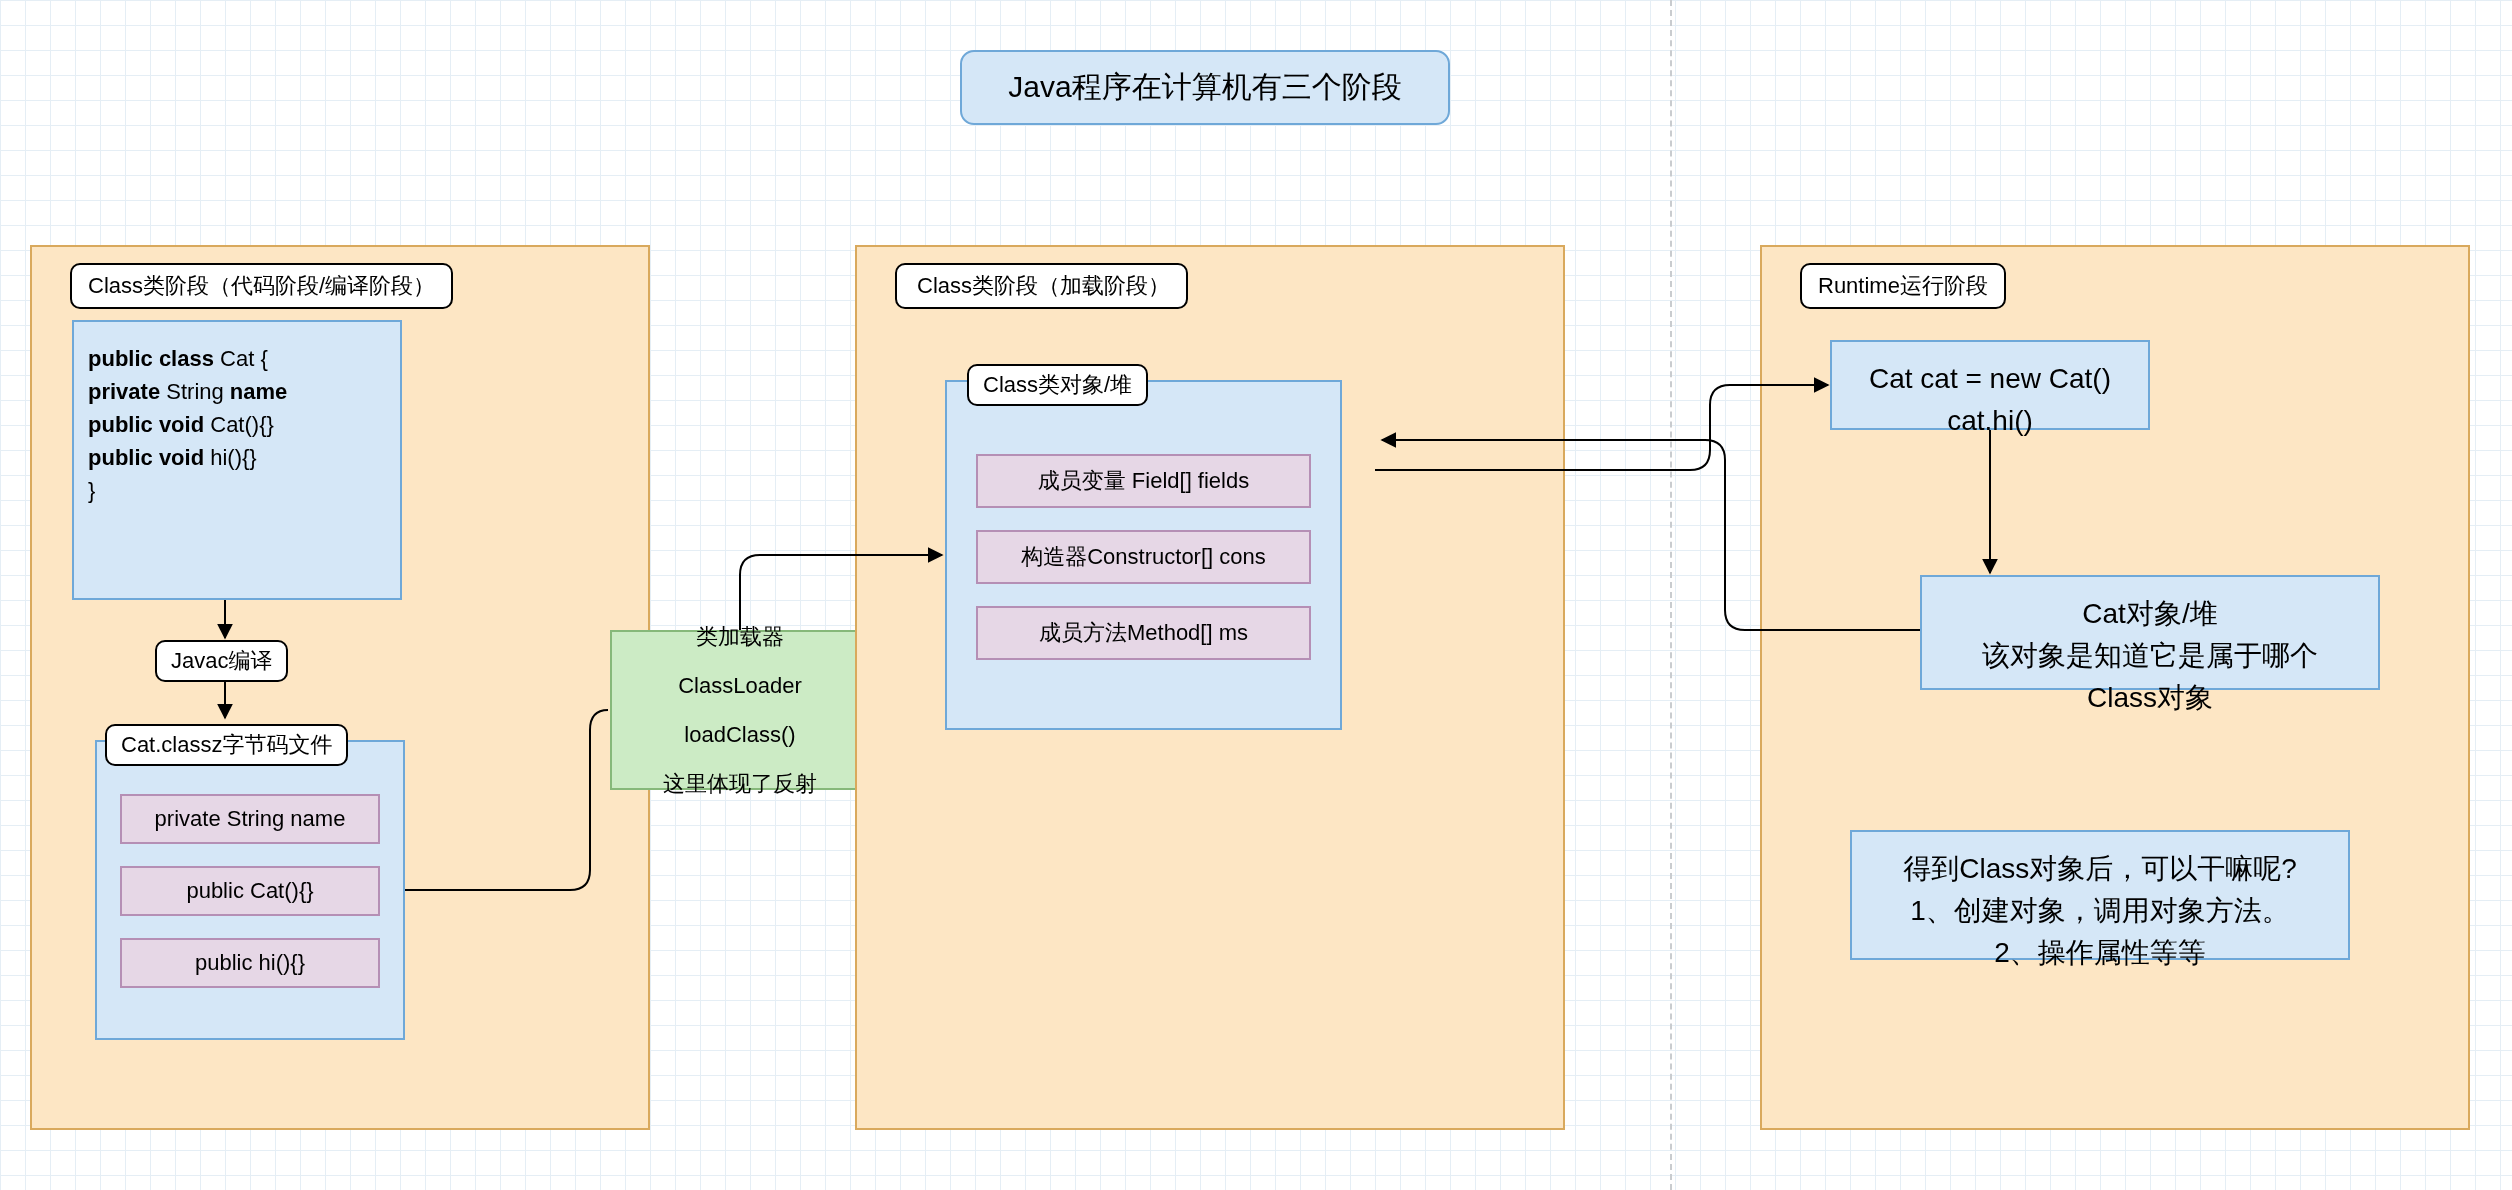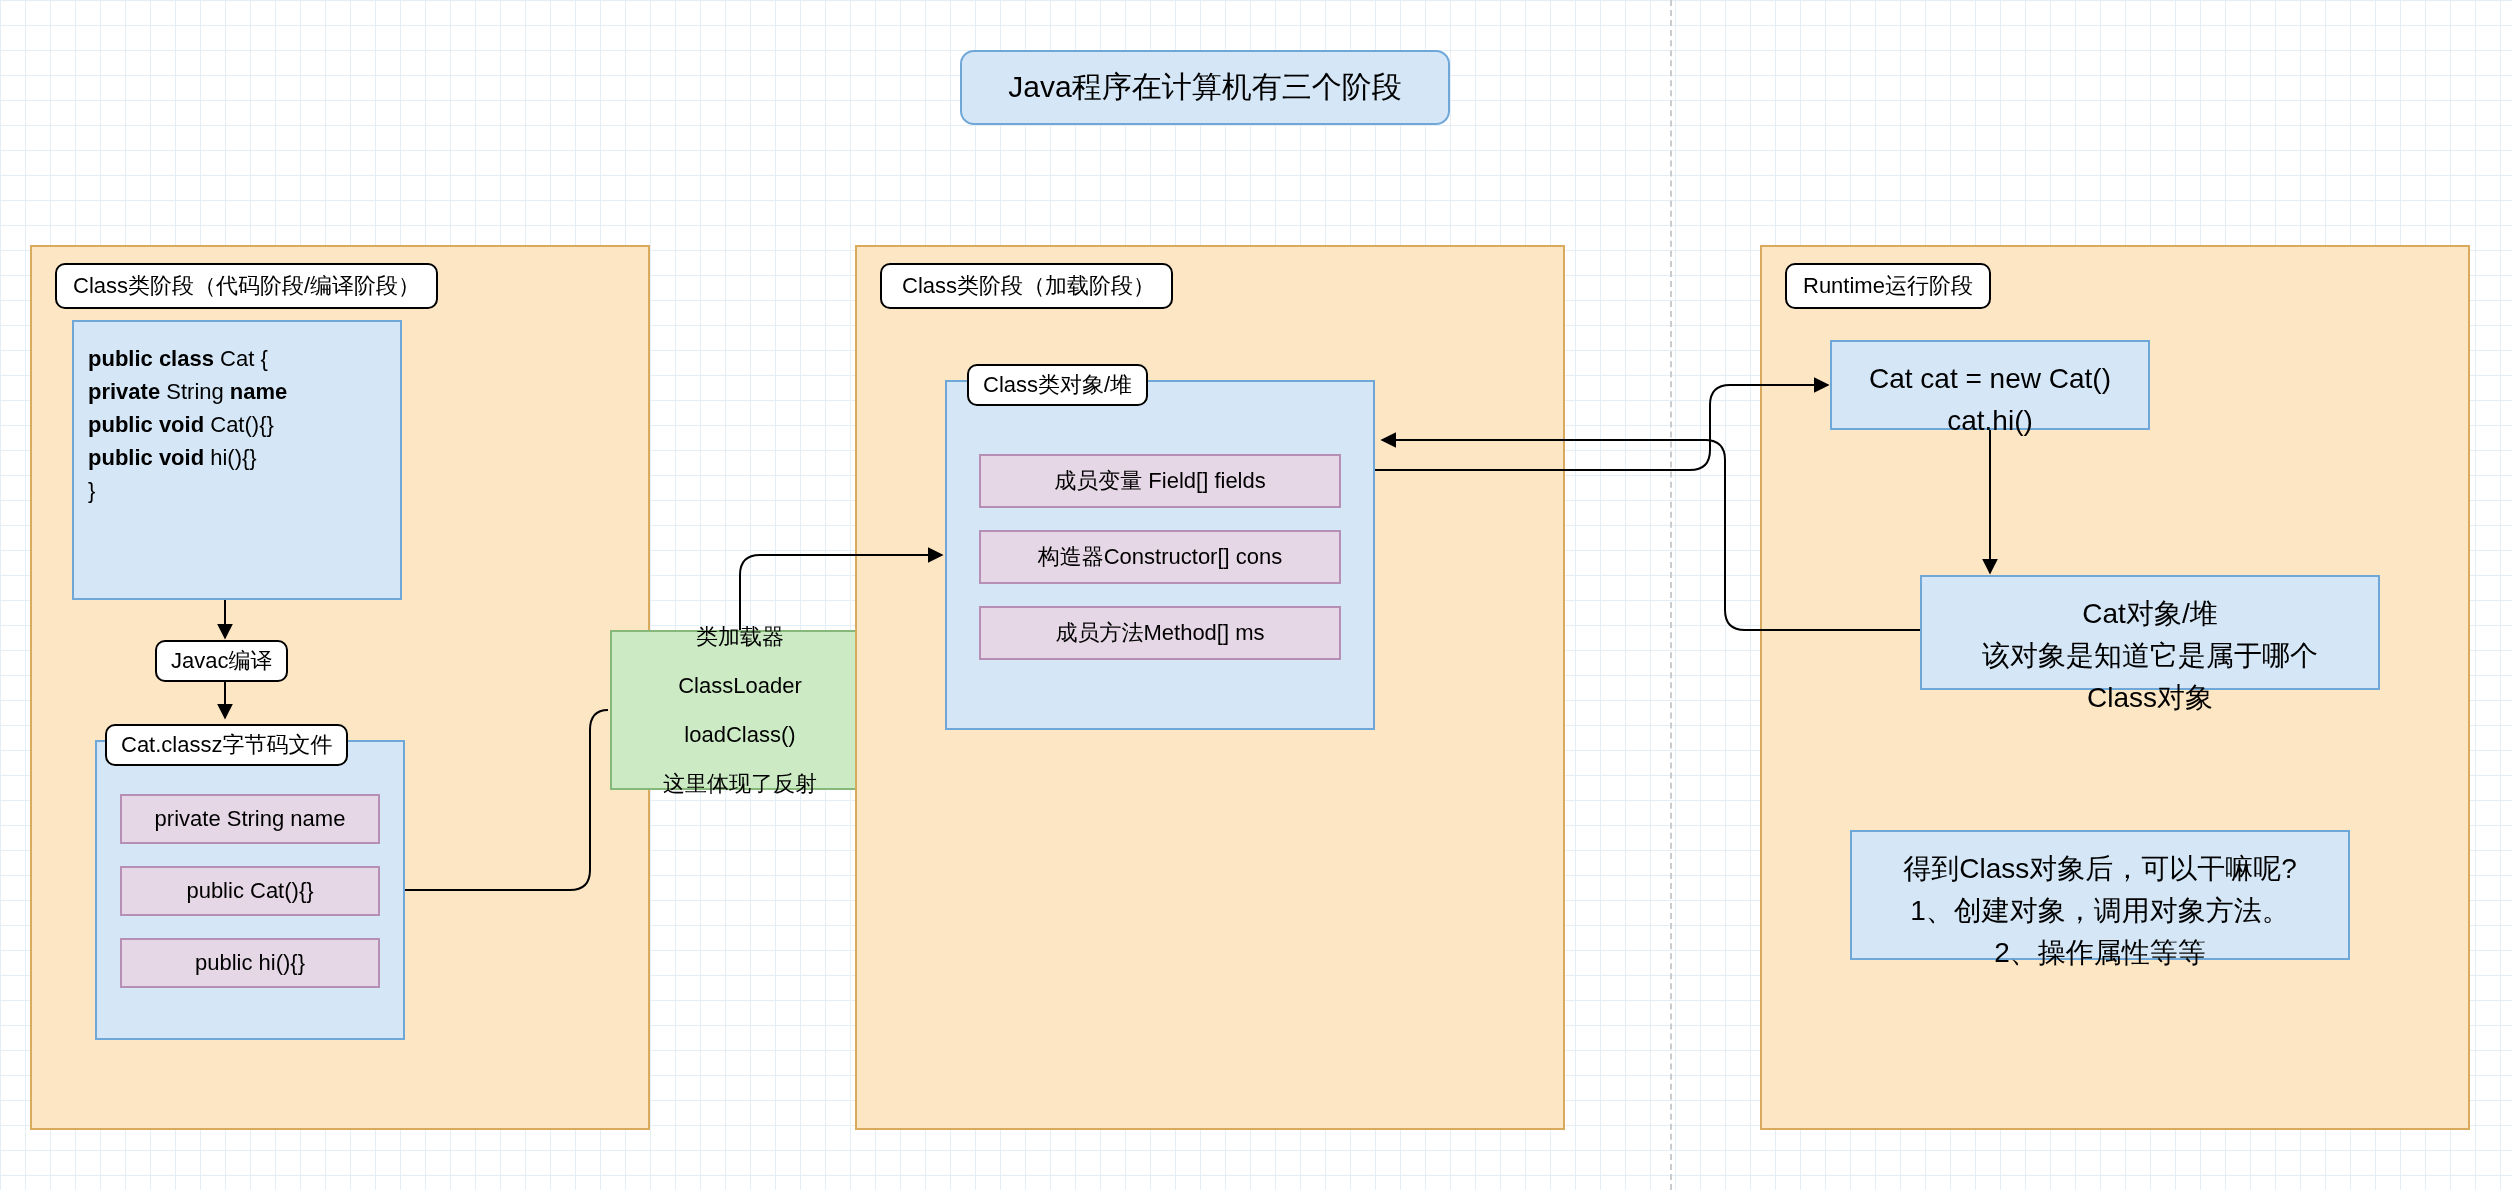--- a/index.html
+++ b/index.html
@@ -38,20 +38,21 @@
     border: 2px solid #d9a95d;
   }
   .stage-label {
     position: absolute;
     background: #fff;
     border: 2px solid #000;
     border-radius: 10px;
     padding: 6px 16px;
     font-size: 22px;
     white-space: nowrap;
+    margin-left: 15px;
   }
   .bluebox {
     position: absolute;
     background: #d5e7f7;
     border: 2px solid #6fa8d8;
   }
   .code {
     font-size: 22px;
     line-height: 1.5;
     padding: 20px 14px 0 14px;
@@ -139,21 +140,21 @@
   <div>ClassLoader</div>
   <div>loadClass()</div>
   <div>这里体现了反射</div>
 </div>
 
 <div class="stage" style="left:855px; top:245px; width:710px; height:885px;"></div>
 <div class="stage-label" style="left:880px; top:263px;padding-left:20px;">
   <span>Class类阶段（加载阶段）</span>
 </div>
 
-<div class="bluebox" style="left:945px; top:380px; width:430px; height:350px; padding-top:50px;">
+<div class="bluebox" style="left:945px; top:380px; width:397px; height:350px; padding-top:50px;">
   <div class="small-label" style="left:20px; top:-18px;">
     <span>Class类对象/堆</span>
   </div>
   <div class="purple"><span>成员变量 Field[] fields</span></div>
   <div class="purple"><span>构造器Constructor[]  cons</span></div>
   <div class="purple"><span>成员方法Method[]  ms</span></div>
 </div>
 
 <div style="position:absolute; left:1670px; top:0; height:1190px; border-left:2px dashed #c9cccf;"></div>
 

